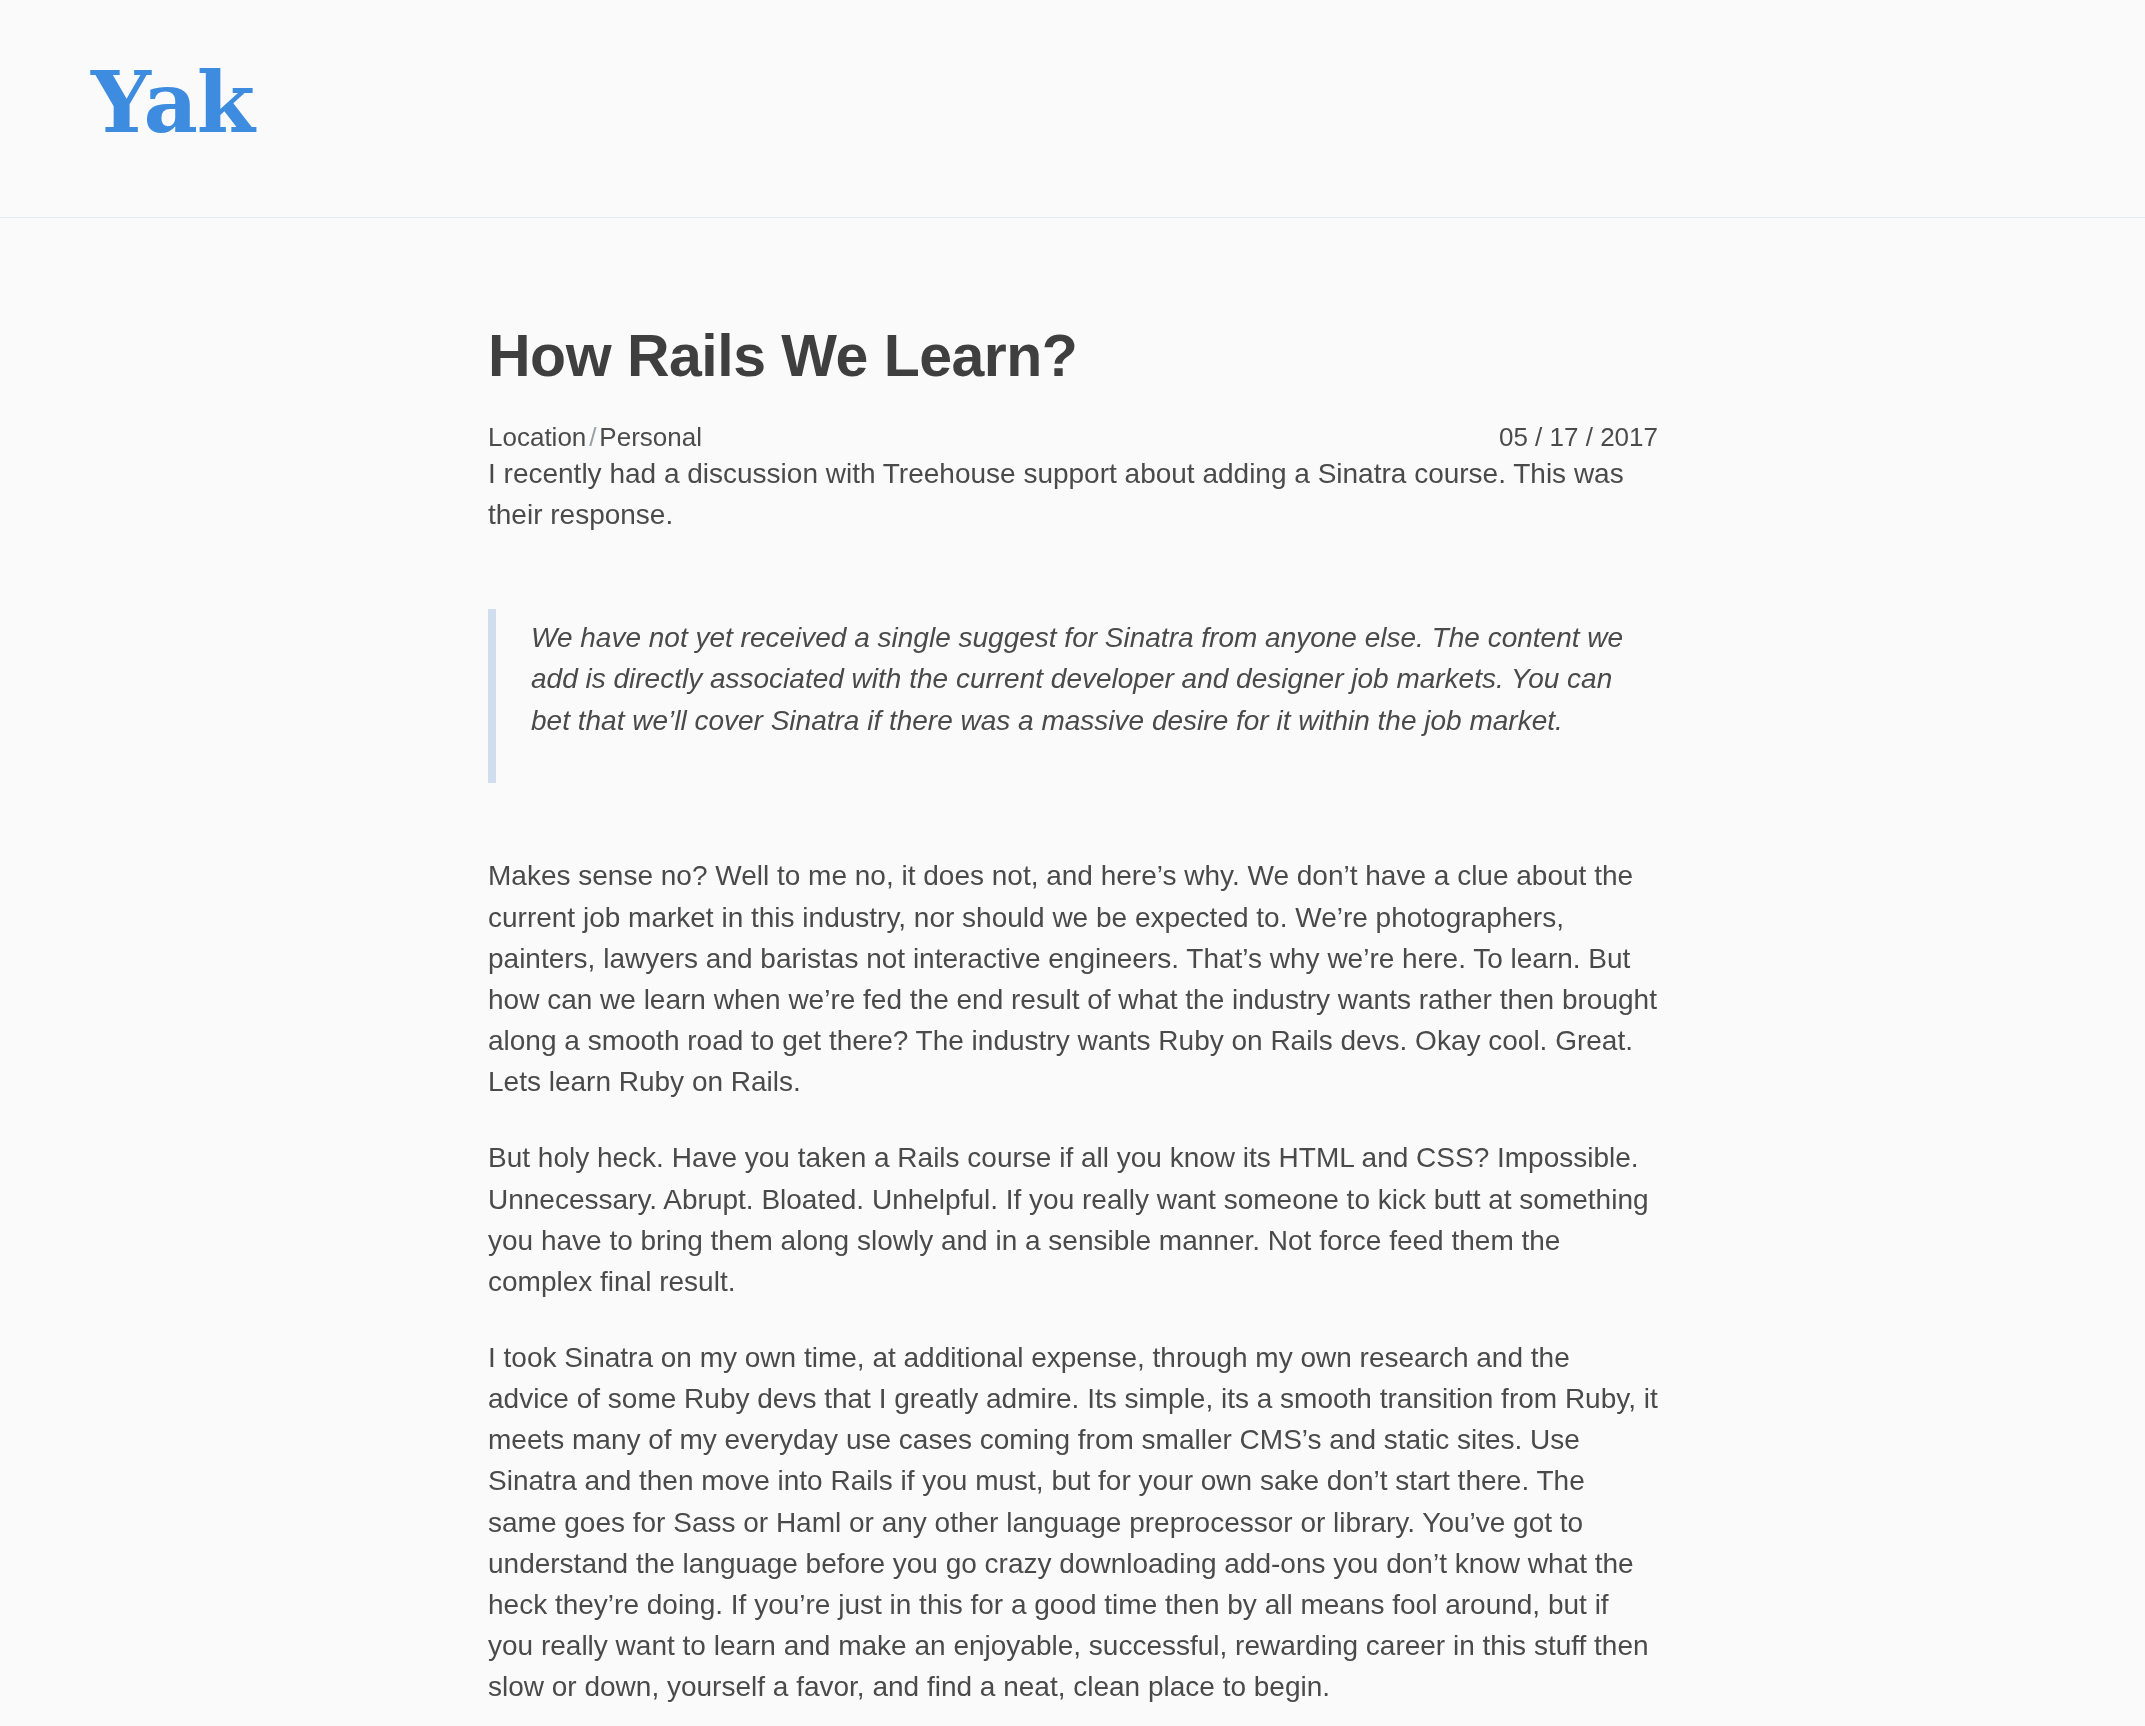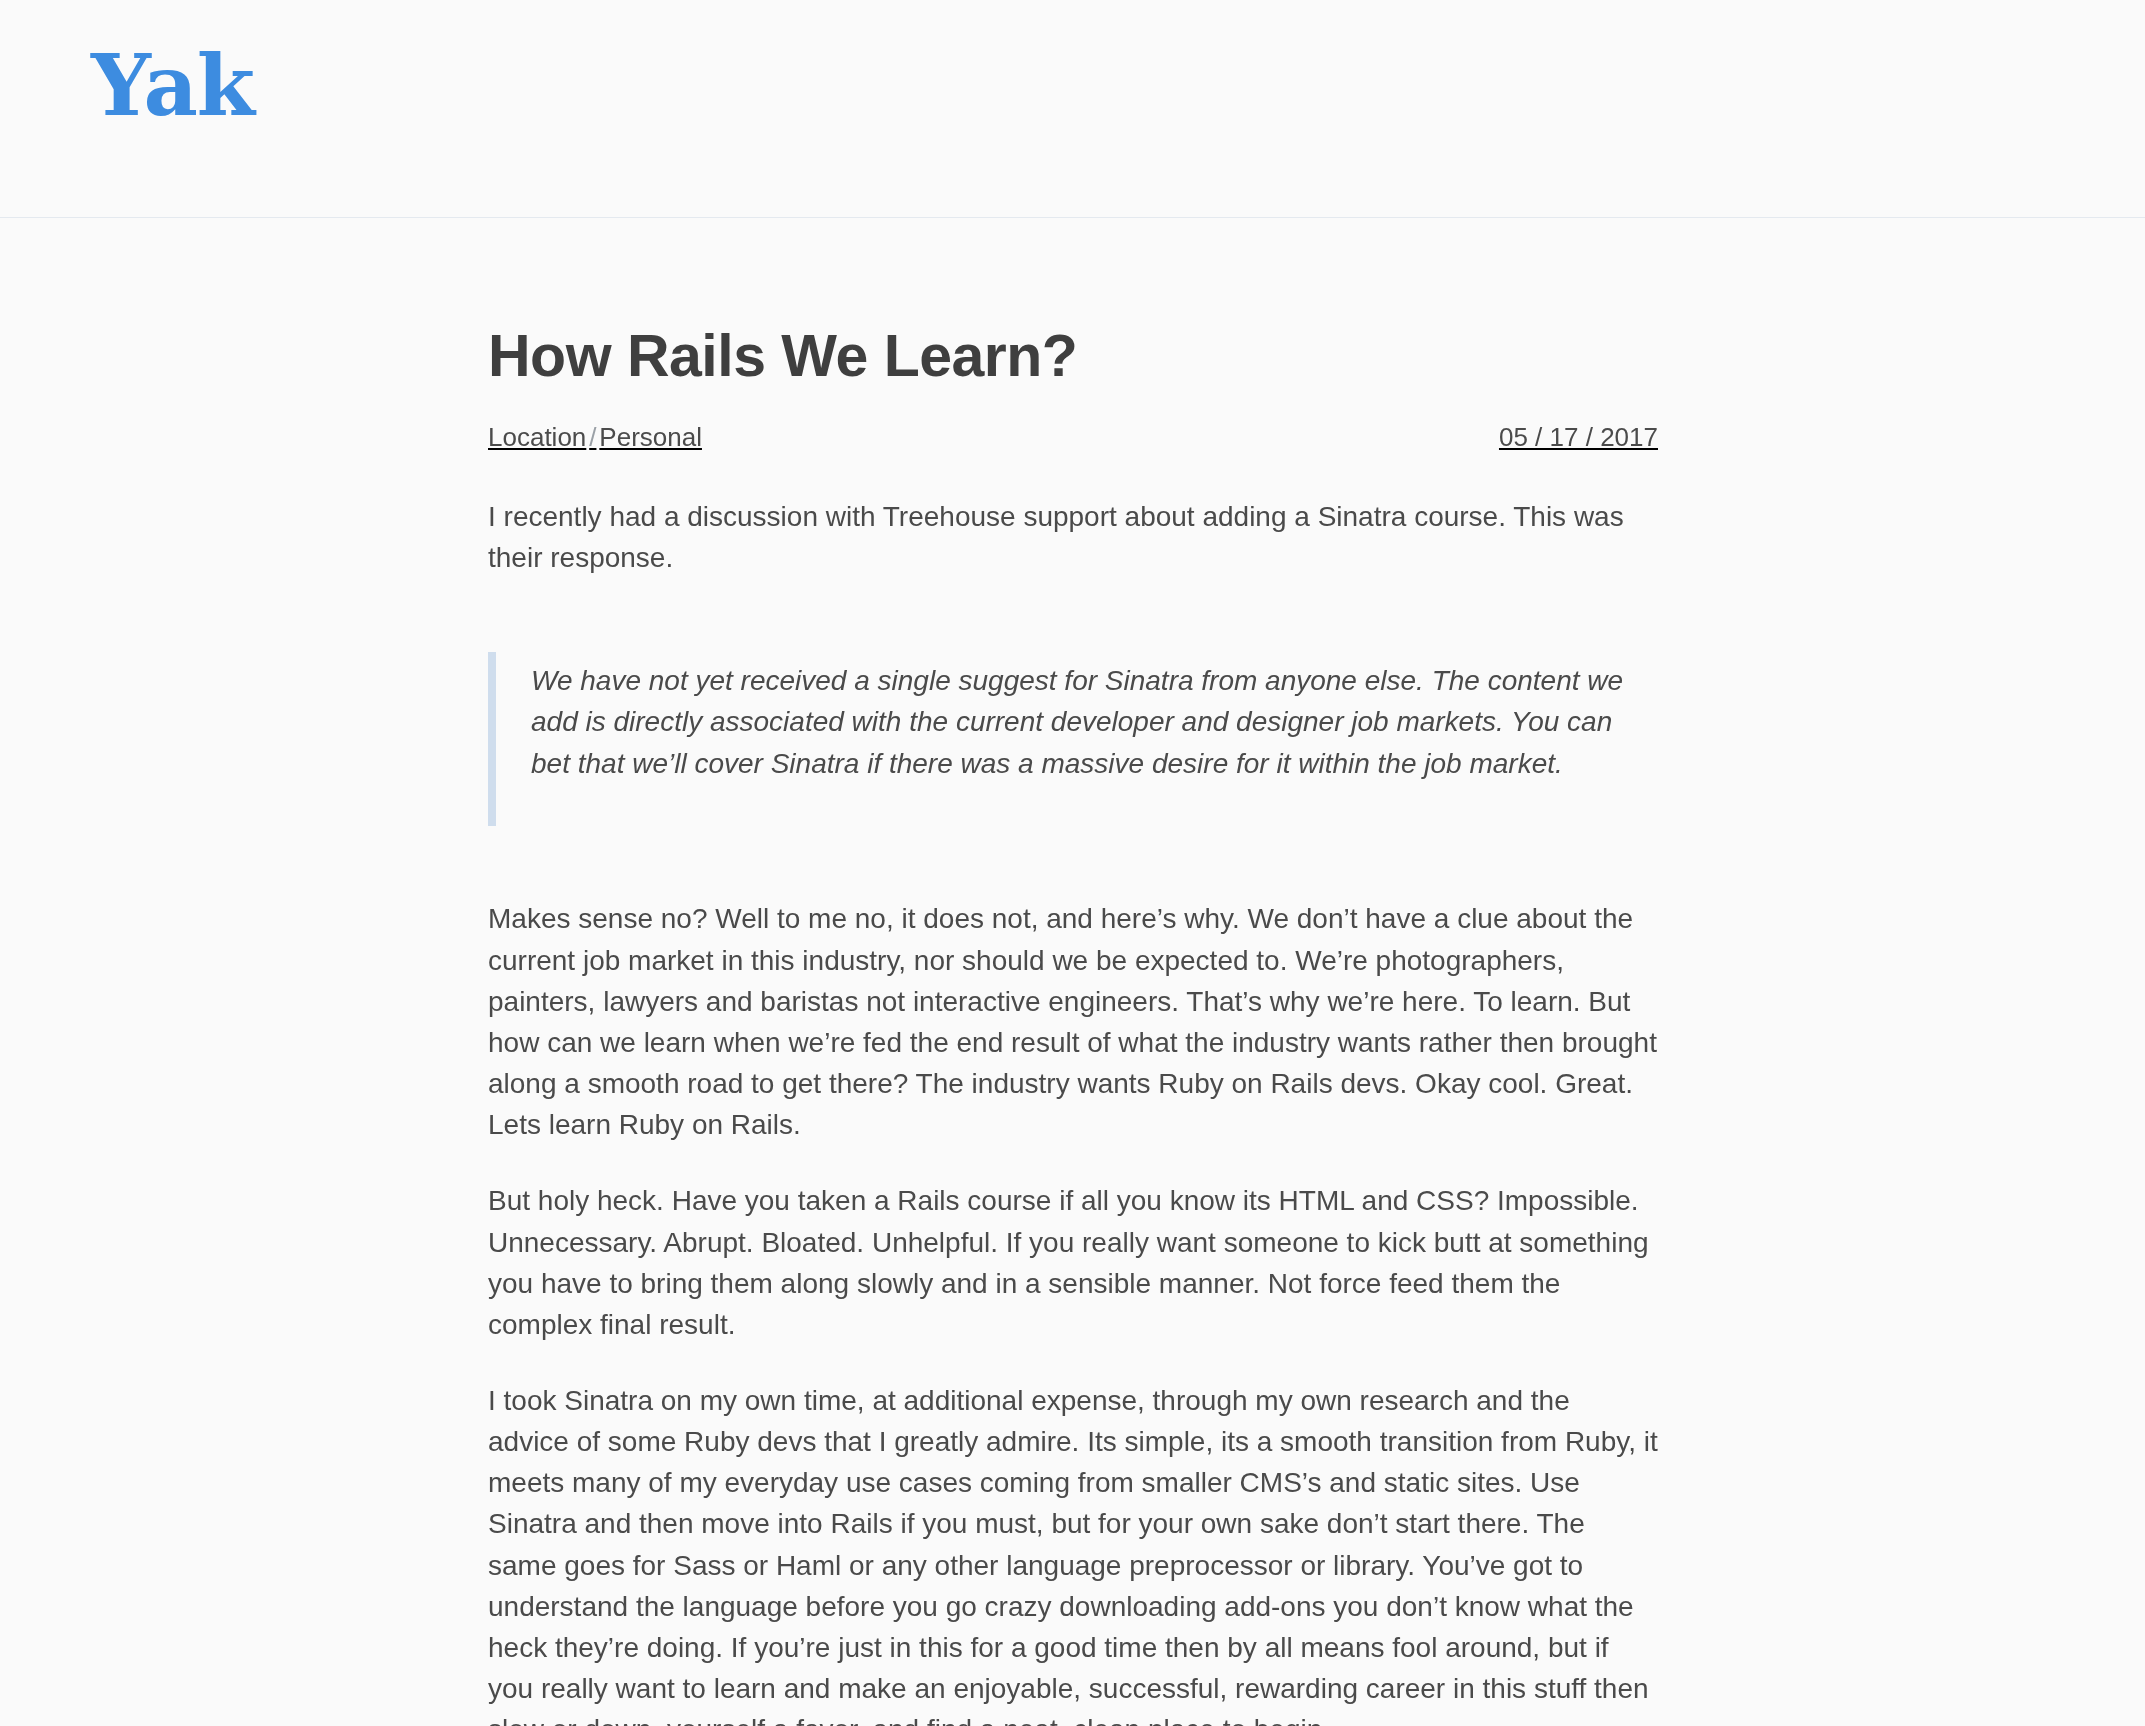--- a/index.html
+++ b/index.html
@@ -19,21 +19,21 @@
   
   .site-header {
     height: 218px;
     border-bottom: 1px solid #e4e9ef;
     background: #fafafa;
     position: relative;
   }
   .brand {
     position: absolute;
     left: 91px;
-    top: 44px;
+    top: 61px;
     font-family: "DejaVu Serif", "Liberation Serif", serif;
     font-weight: bold;
     font-size: 84px;
     line-height: 1;
     color: #3d8ce0;
     letter-spacing: -1px;
     text-decoration: none;
     display: inline-block;
   }
 
@@ -53,22 +53,20 @@
     line-height: 1.12;
     font-weight: bold;
     color: #3f3f3f;
     margin: 0 0 33px 0;
     letter-spacing: -0.5px;
   }
   .meta-row {
     display: flex;
     justify-content: space-between;
     align-items: center;
-    margin-bottom: 43px;
-    text-decoration: underline;
   }
   .meta-cats {
     font-size: 26px;
     color: #4b4b4b;
   }
   .meta-cats .cat-link {
     color: #4b4b4b;
     text-decoration: none;
   }
   .meta-cats .sep {

